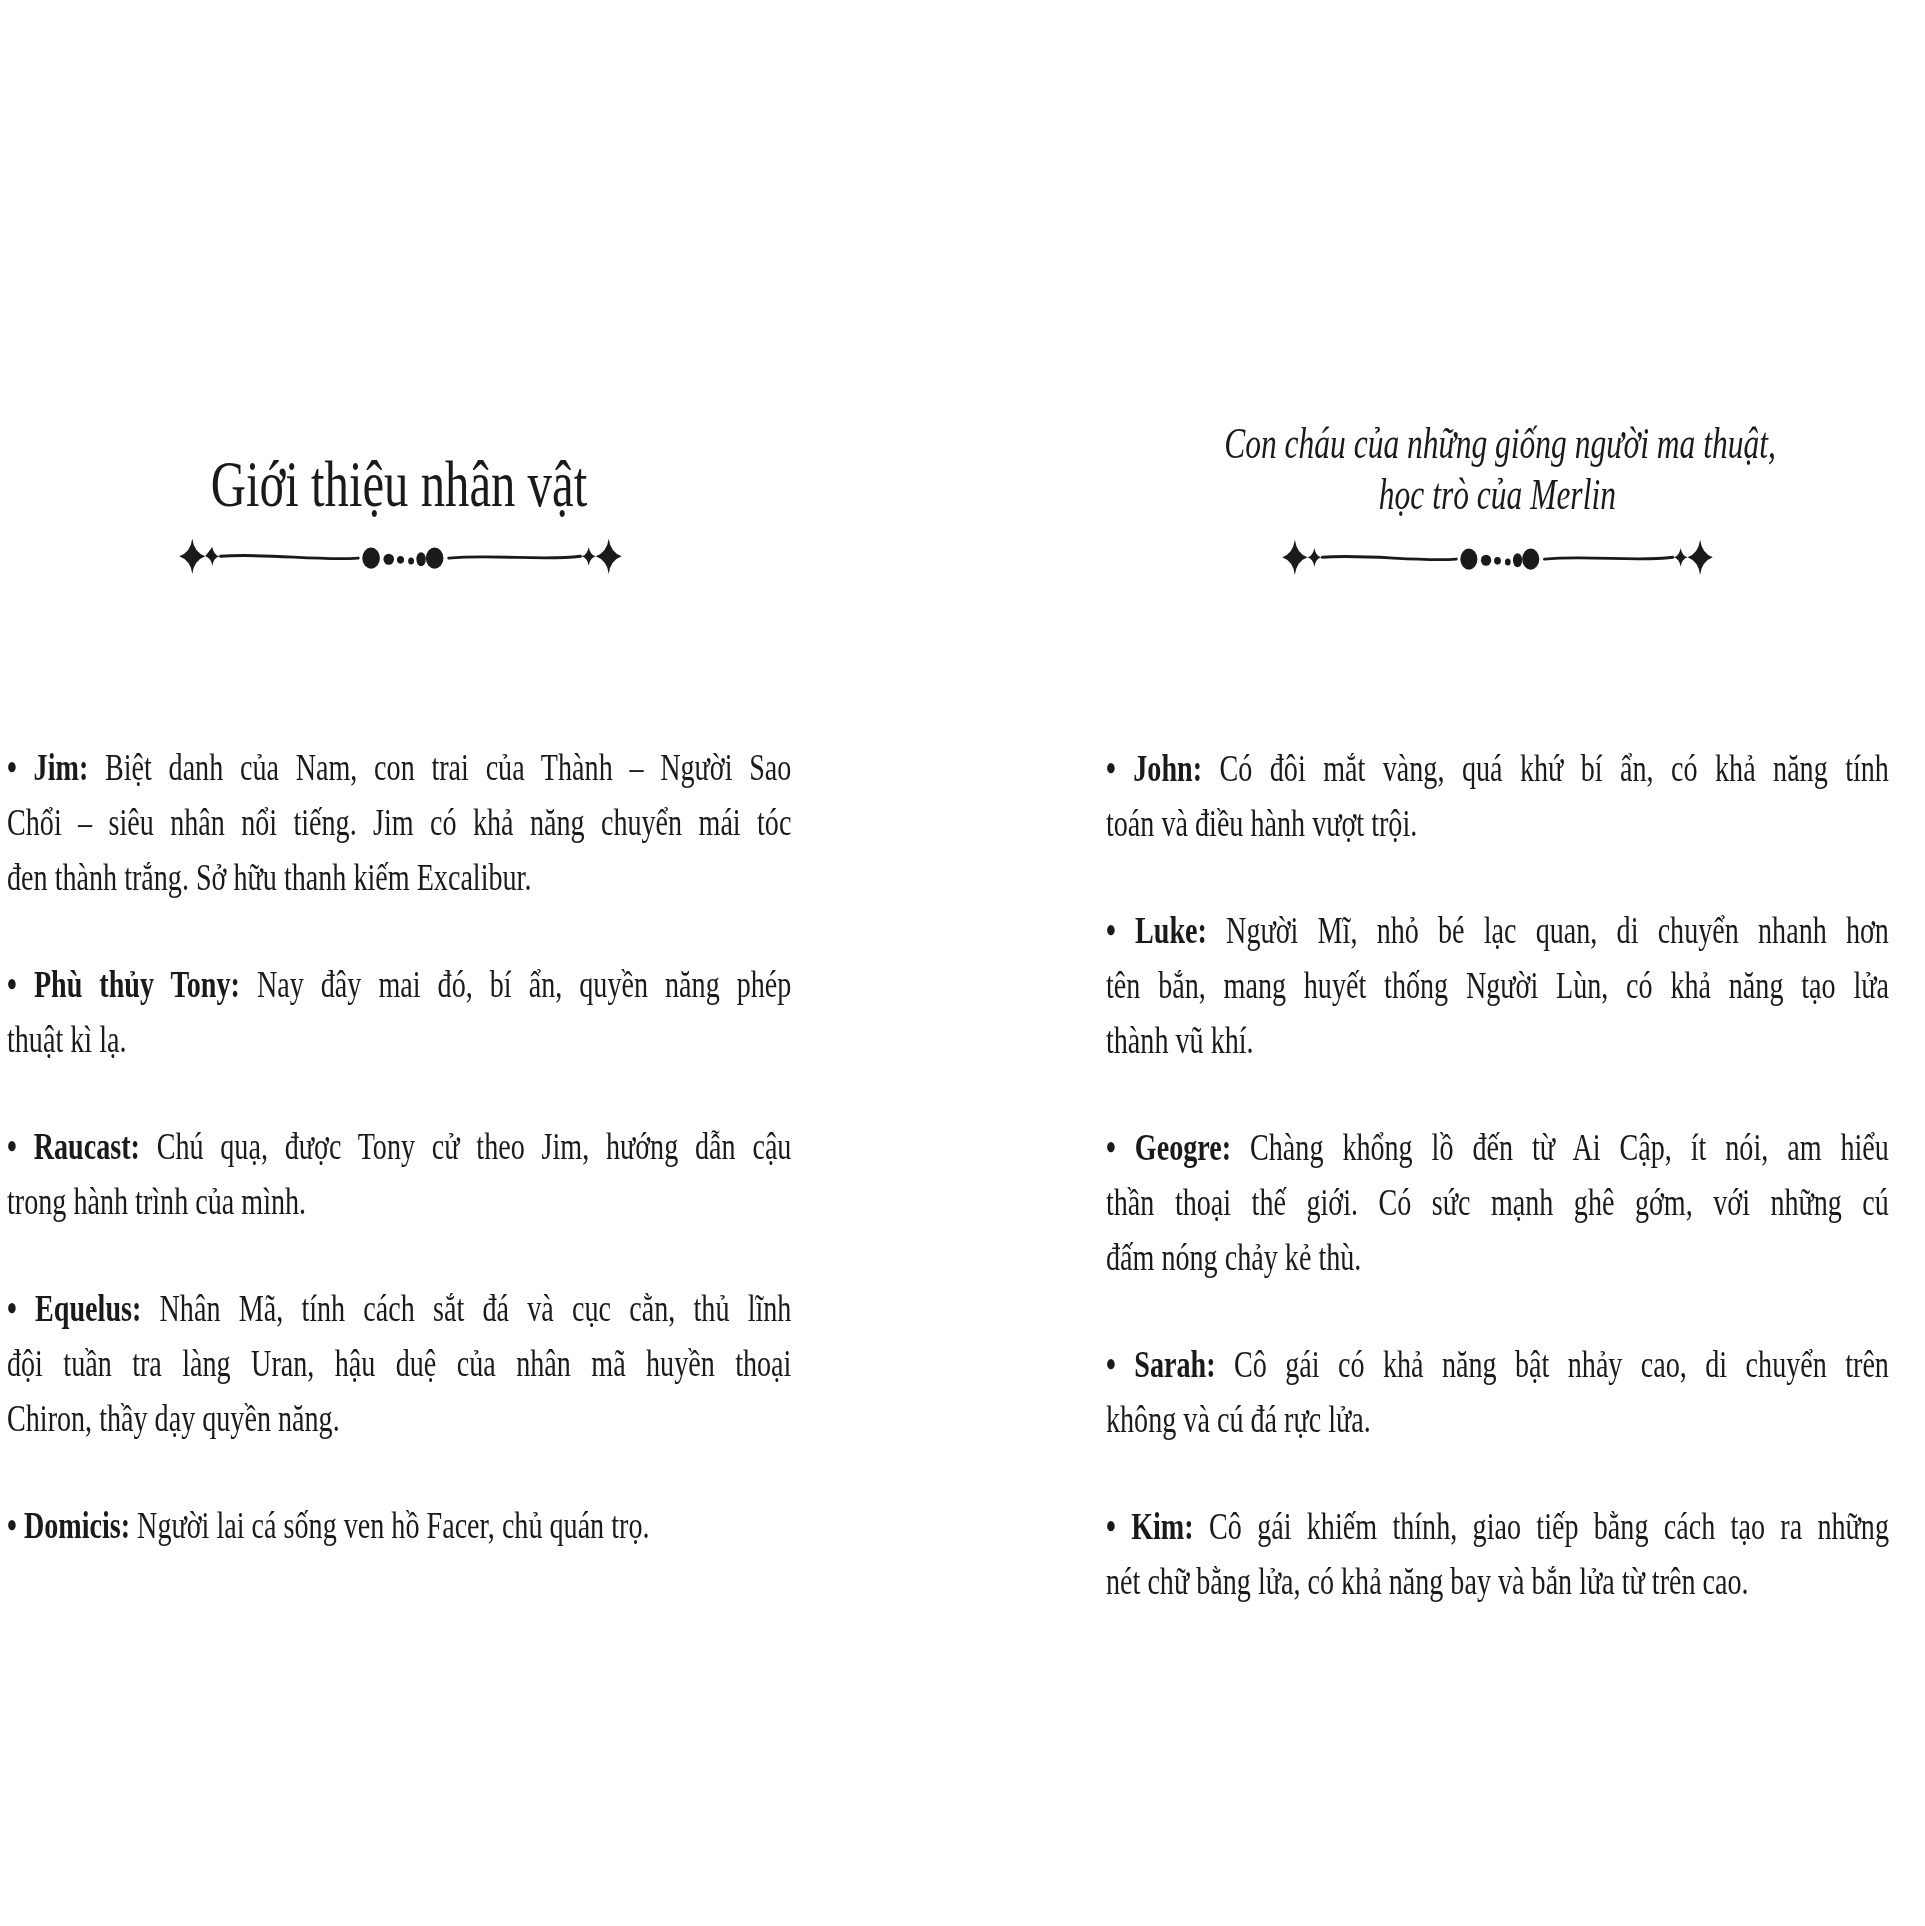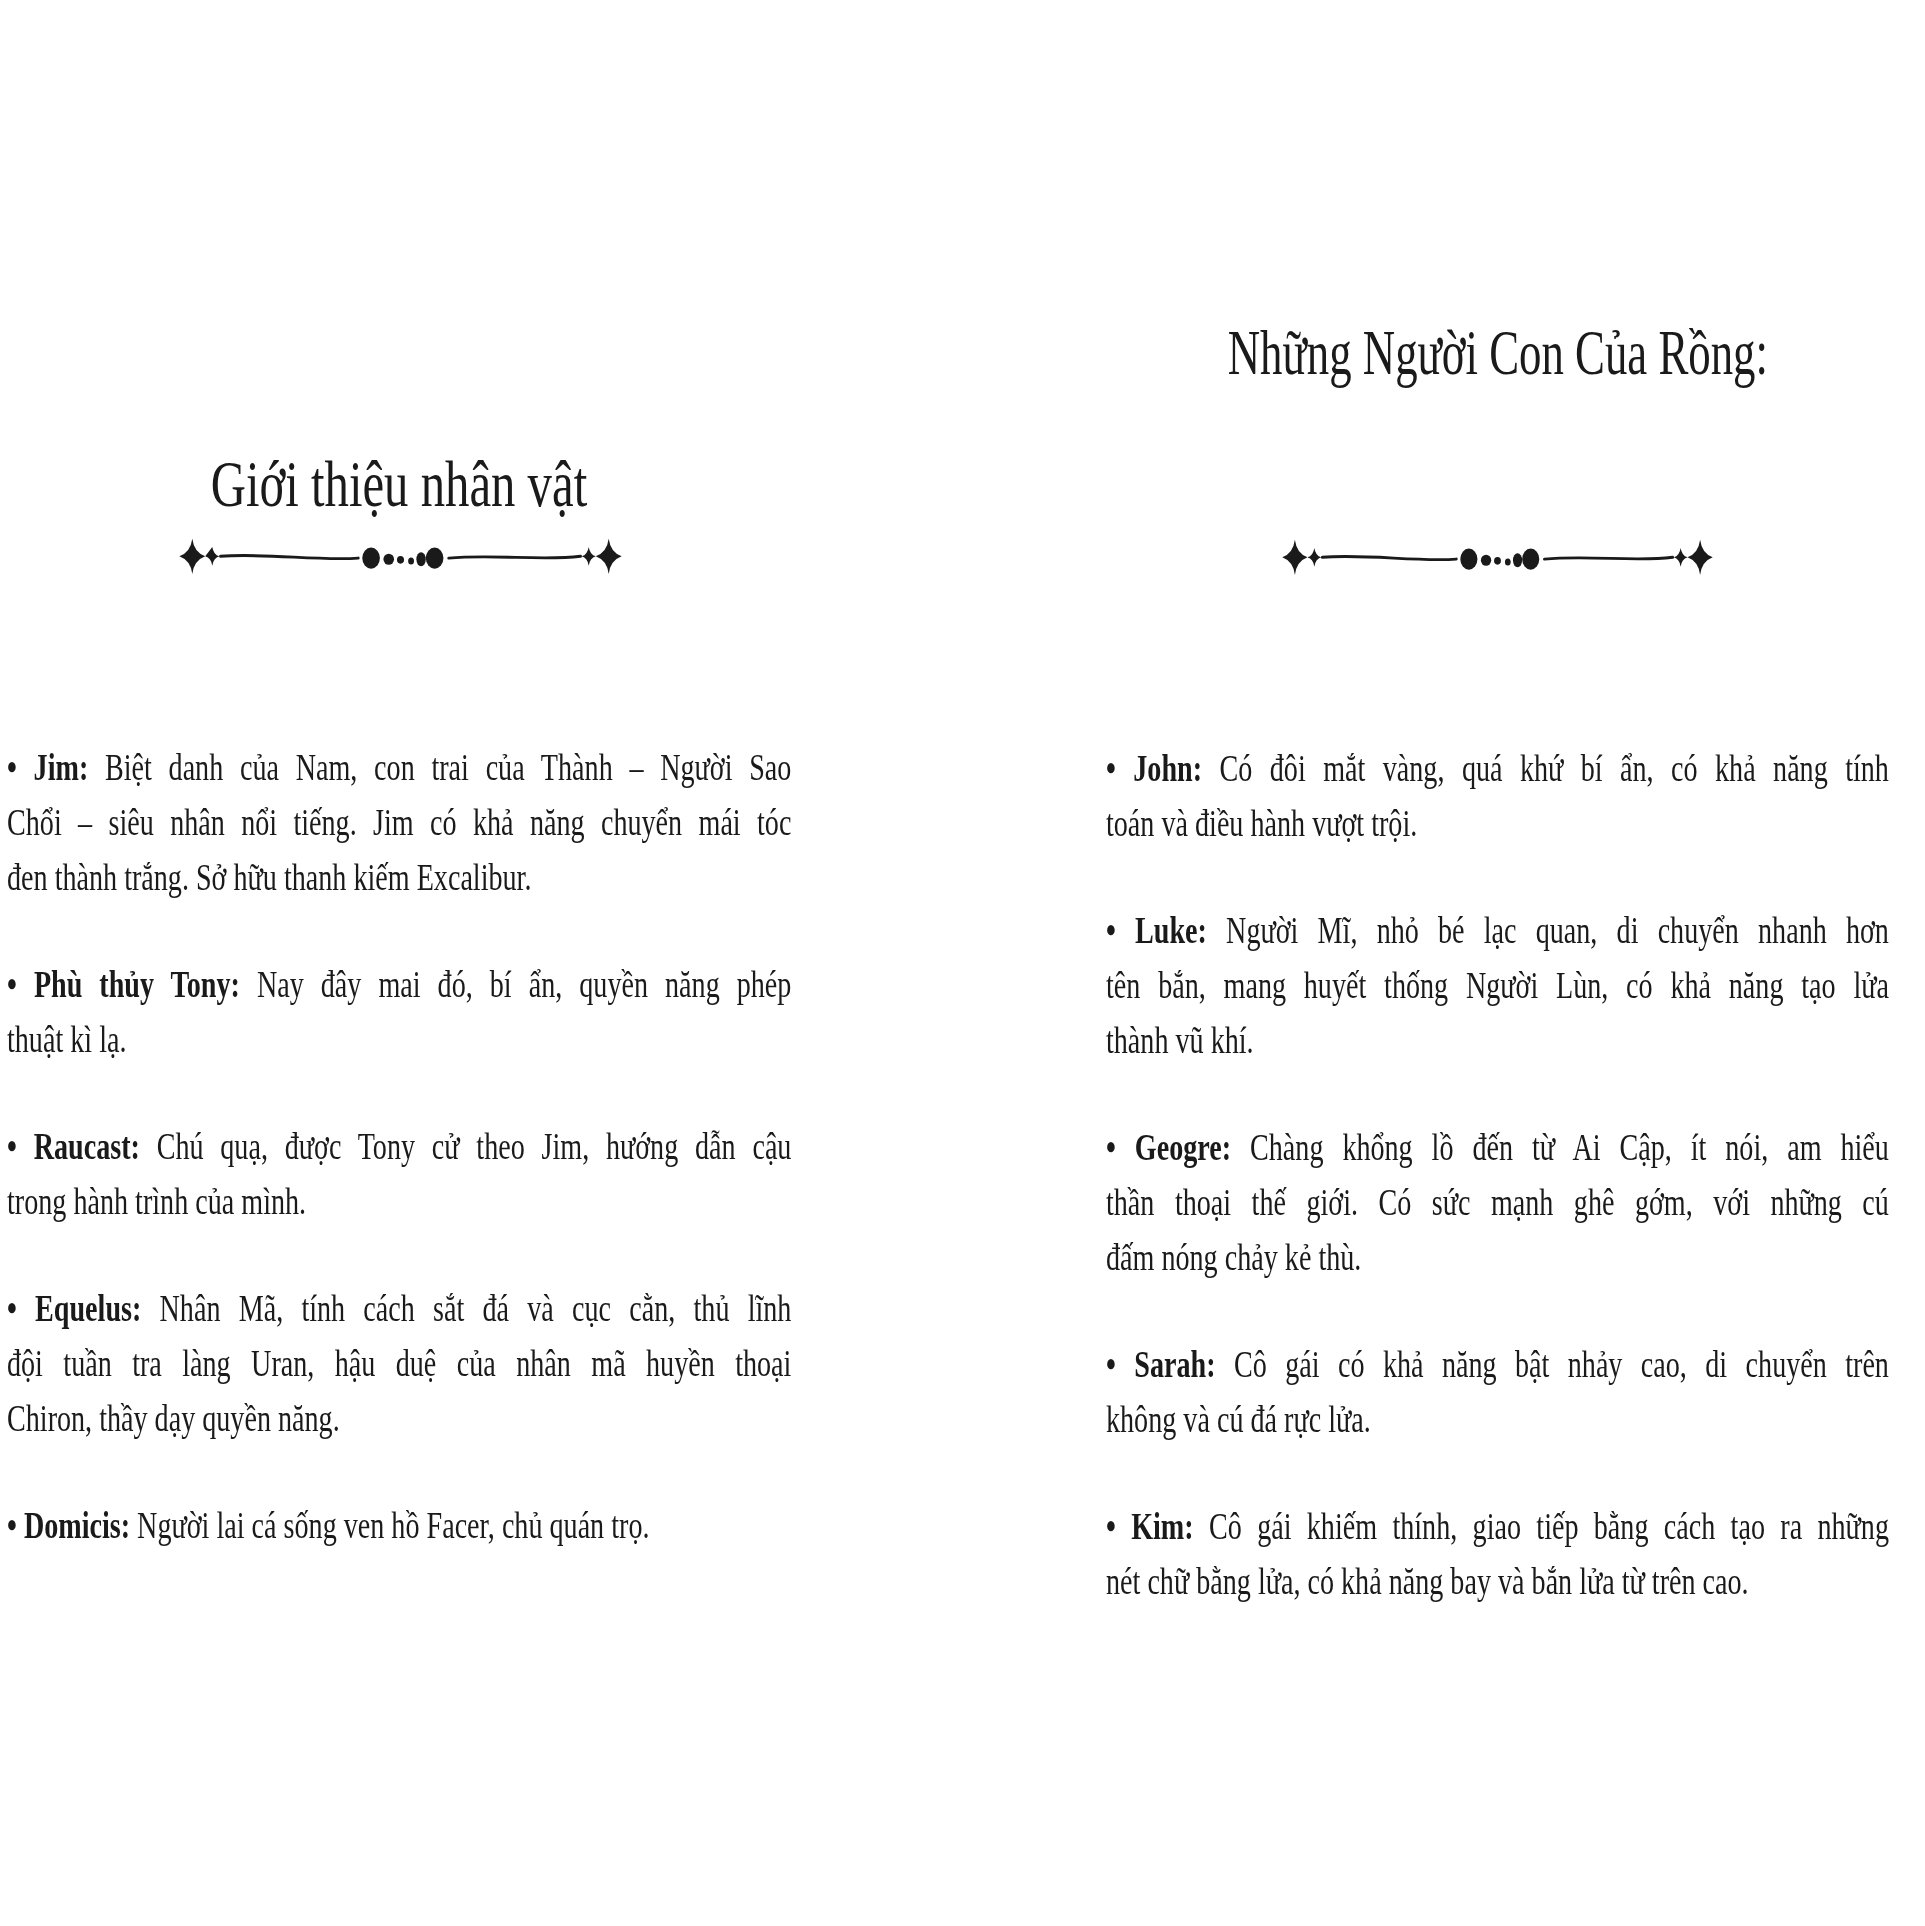--- a/index.html
+++ b/index.html
@@ -119,24 +119,25 @@
       <div class="line">đội tuần tra làng Uran, hậu duệ của nhân mã huyền thoại</div>
       <div class="line last">Chiron, thầy dạy quyền năng.</div>
     </div>
 
     <div class="para">
       <div class="line last"><span class="bullet">•</span> <b class="char-name">Domicis:</b> <span>Người lai cá sống ven hồ Facer, chủ quán trọ.</span></div>
     </div>
 
   </div>
 
-  <div class="col-title right-title">
-    <span class="squeeze">Những Người Con Của Rồng:</span>
+
+  <div class="right-subtitle">
+    <span class="squeeze">Con cháu của những giống người ma thuật,</span><br>
+    <span class="squeeze">học trò của Merlin</span>
   </div>
-
 
   <div class="divider divider-right">
     <svg viewBox="0 0 760 70" preserveAspectRatio="none">
       <g fill="#1a1a1a" stroke="none">
         <path d="M26,3 Q29,26 48,33 Q29,40 26,63 Q23,40 4,33 Q23,26 26,3 Z"></path>
         <path d="M60,17 Q62,30 72,33 Q62,36 60,49 Q58,36 48,33 Q58,30 60,17 Z"></path>
         <ellipse cx="330" cy="36" rx="15" ry="18"></ellipse>
         <ellipse cx="360" cy="38" rx="9" ry="9.5"></ellipse>
         <ellipse cx="380" cy="39" rx="6" ry="6.5"></ellipse>
         <ellipse cx="398" cy="41" rx="5" ry="6"></ellipse>

